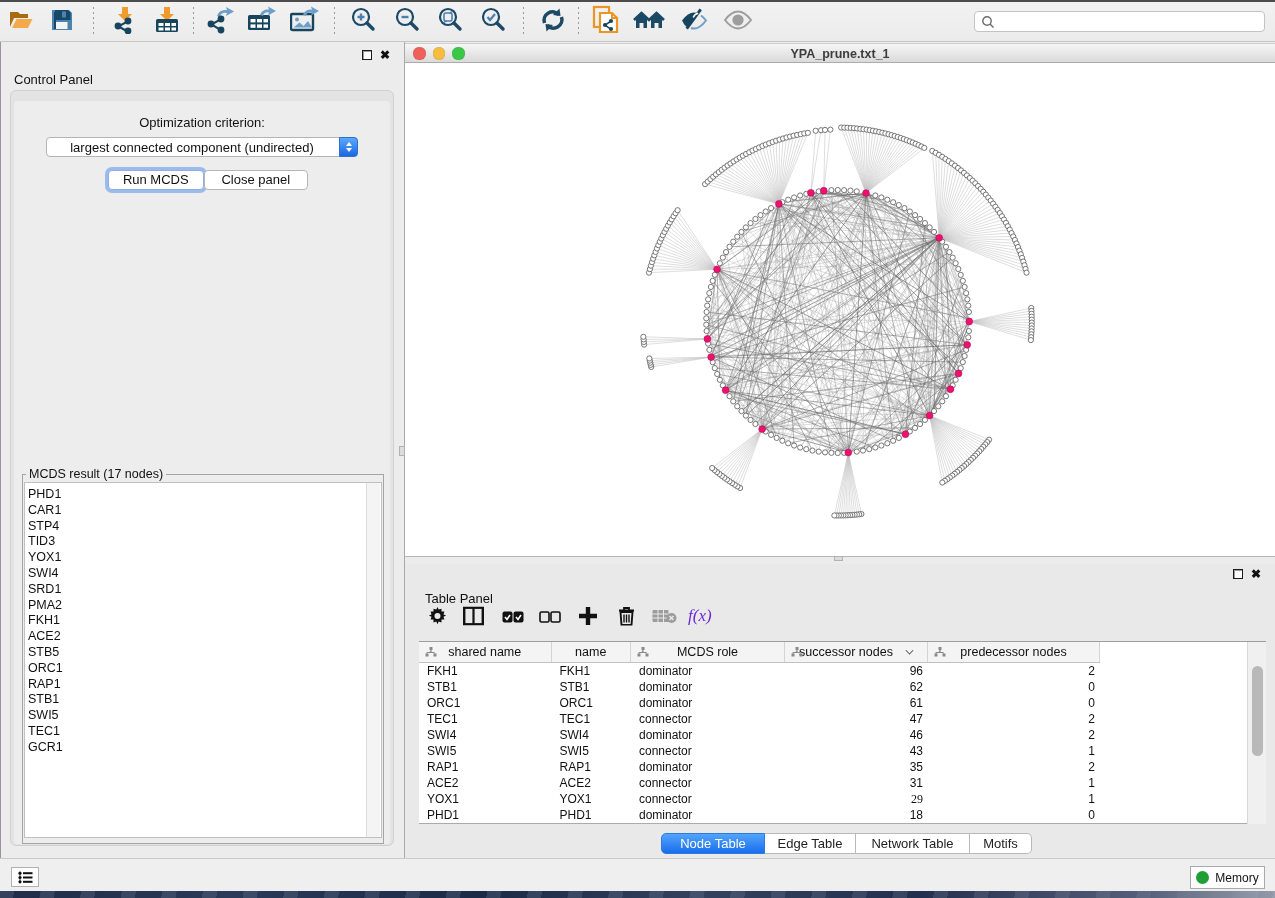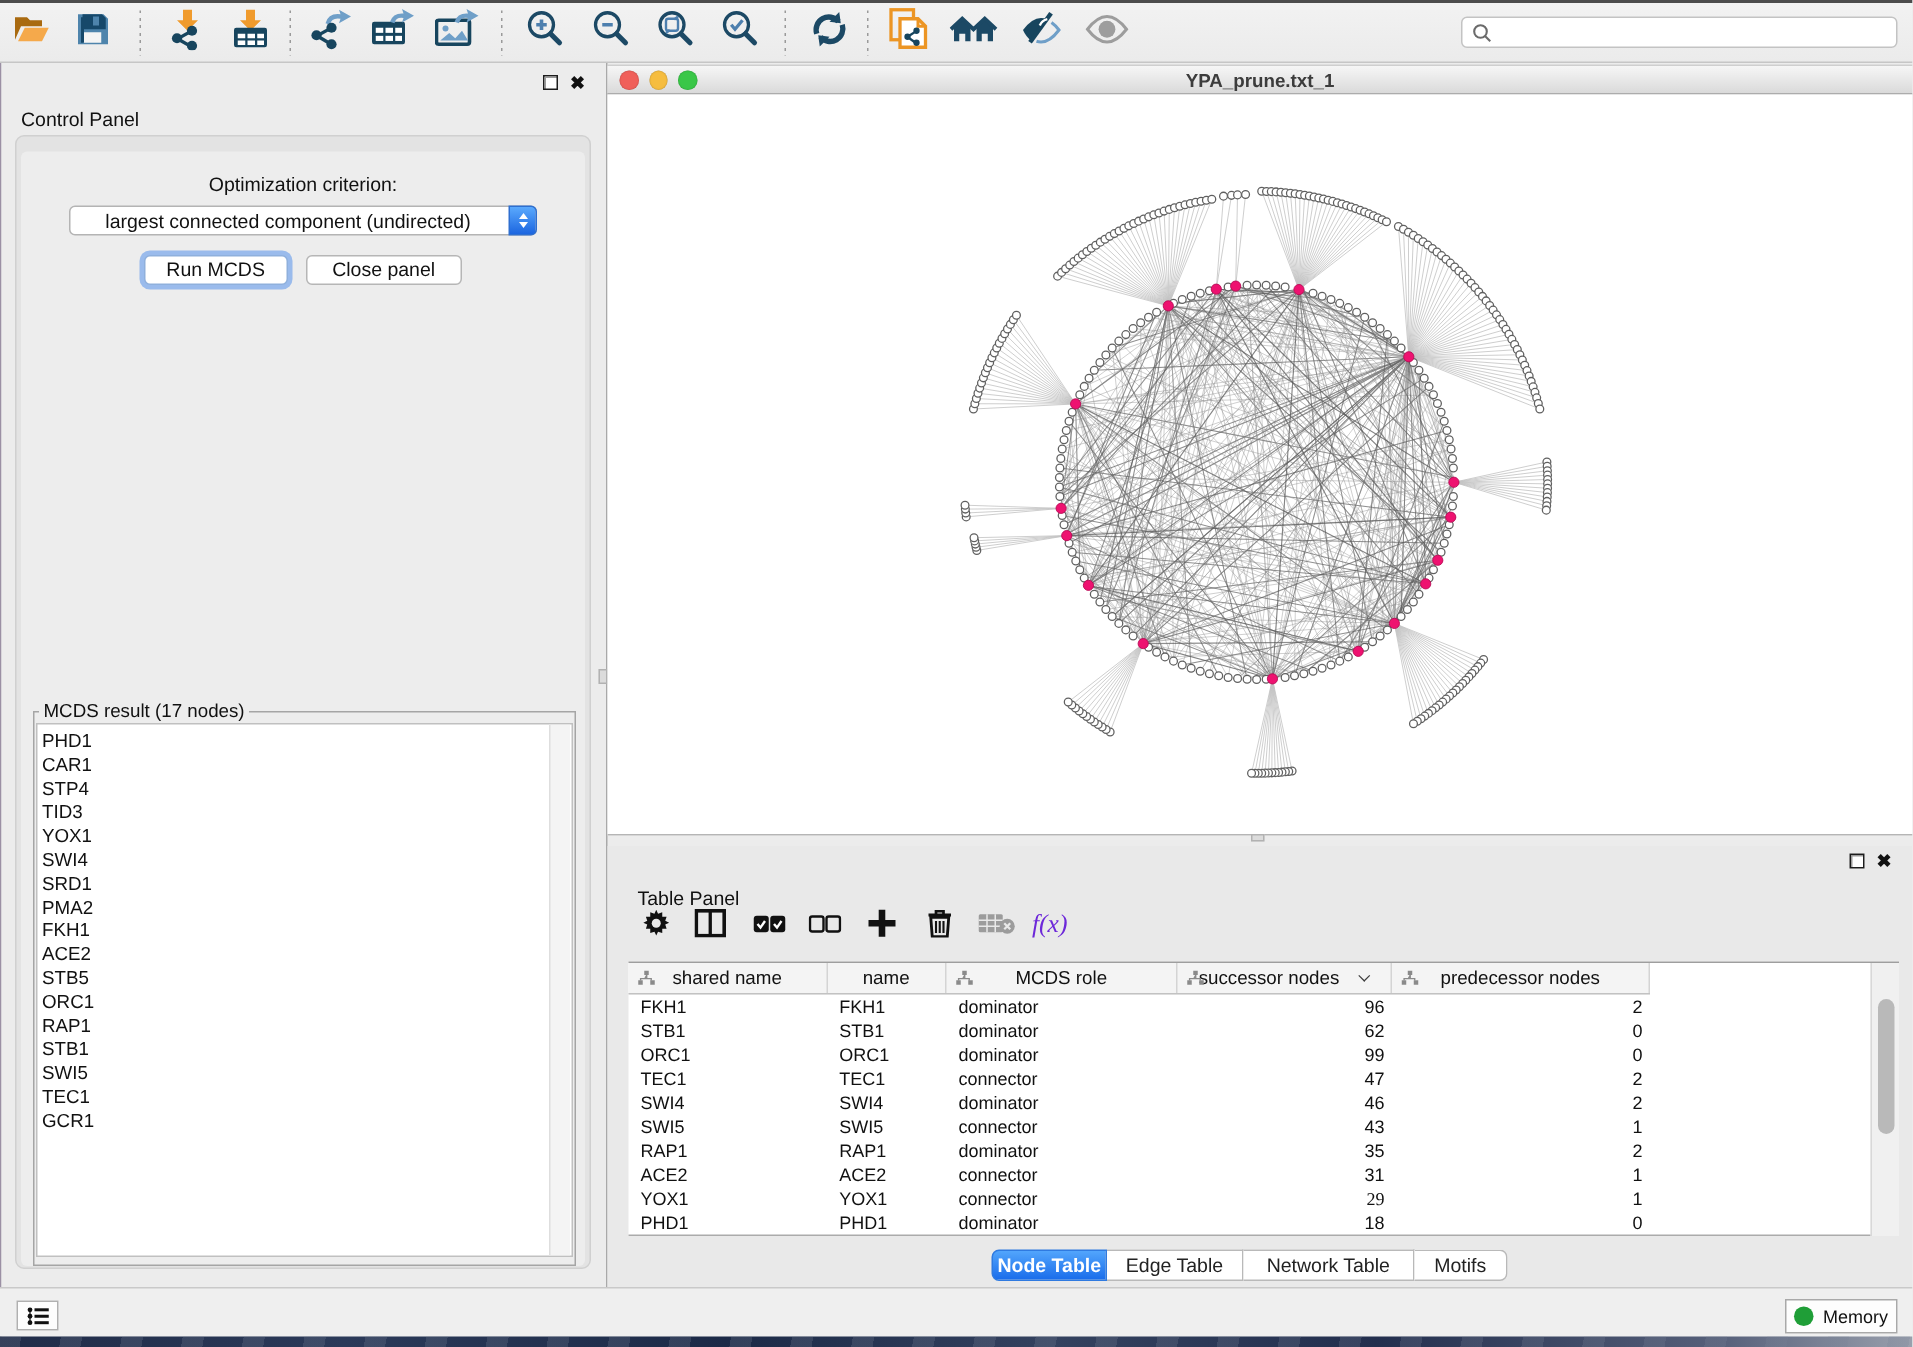--- a/index.html
+++ b/index.html
@@ -276,21 +276,21 @@
       <div class="tab-inner">
         <div class="opt-label">Optimization criterion:</div>
         <div class="combo">
           <span class="val">largest connected component (undirected)</span>
           <span class="step">
               <span class="chev up"></span>
               <span class="chev dn"></span>
             </span>
         </div>
         <div class="btn-row">
-          <button class="aqua-btn focused" style="left:82px; width:95.5px;">Run MCDS</button>
+          <button class="aqua-btn focused" style="left:94px; width:95.5px;">Run MCDS</button>
           <button class="aqua-btn" style="left:189.5px; width:104.5px;">Close panel</button>
         </div>
         <div class="group-box">
           <span class="group-label">MCDS result (17 nodes)</span>
           <div class="list-box" id="mcds-list">
             <div class="list-scroll"></div>
           <div class="list-item">PHD1</div>
               <div class="list-item">CAR1</div>
               <div class="list-item">STP4</div>
               <div class="list-item">TID3</div>
@@ -1381,21 +1381,21 @@
             <div class="gb-cell" style="width: 132.5px; padding: 0px 0px 0px 8px;">STB1</div>
             <div class="gb-cell" style="width: 79.5px; padding: 0px 0px 0px 8px;">STB1</div>
             <div class="gb-cell" style="width: 154px; padding: 0px 0px 0px 8px;">dominator</div>
             <div class="gb-cell num" style="width: 143px; padding: 0px 5px 0px 0px;">62</div>
             <div class="gb-cell num" style="width: 172px; padding: 0px 5px 0px 0px;">0</div>
           </div>
           <div class="grid-row">
             <div class="gb-cell" style="width: 132.5px; padding: 0px 0px 0px 8px;">ORC1</div>
             <div class="gb-cell" style="width: 79.5px; padding: 0px 0px 0px 8px;">ORC1</div>
             <div class="gb-cell" style="width: 154px; padding: 0px 0px 0px 8px;">dominator</div>
-            <div class="gb-cell num" style="width: 143px; padding: 0px 5px 0px 0px;">99</div>
+            <div class="gb-cell num" style="width: 143px; padding: 0px 5px 0px 0px;">61</div>
             <div class="gb-cell num" style="width: 172px; padding: 0px 5px 0px 0px;">0</div>
           </div>
           <div class="grid-row">
             <div class="gb-cell" style="width: 132.5px; padding: 0px 0px 0px 8px;">TEC1</div>
             <div class="gb-cell" style="width: 79.5px; padding: 0px 0px 0px 8px;">TEC1</div>
             <div class="gb-cell" style="width: 154px; padding: 0px 0px 0px 8px;">connector</div>
             <div class="gb-cell num" style="width: 143px; padding: 0px 5px 0px 0px;">47</div>
             <div class="gb-cell num" style="width: 172px; padding: 0px 5px 0px 0px;">2</div>
           </div>
           <div class="grid-row">
@@ -1440,21 +1440,21 @@
             <div class="gb-cell num" style="width: 143px; padding: 0px 5px 0px 0px;">18</div>
             <div class="gb-cell num" style="width: 172px; padding: 0px 5px 0px 0px;">0</div>
           </div>
         </div>
       <div class="grid-scroll">
           <div class="grid-thumb"></div>
         </div>
     </div>
 
     <div class="seg-tabs bottom-tabs" id="tp-tabs">
-        <div class="seg sel" style="width: 77px; font-weight: bold;">Node Table</div>
+        <div class="seg sel" style="width: 104px;">Node Table</div>
         <div class="seg" style="width: 91px;">Edge Table</div>
         <div class="seg" style="width: 114px;">Network Table</div>
         <div class="seg" style="width: 62px;">Motifs</div>
       </div>
   </div>
 
   <div class="status-bar">
     <div class="list-btn">
       <svg width="15" height="13" viewBox="0 0 15 13">
           <g fill="#111">

